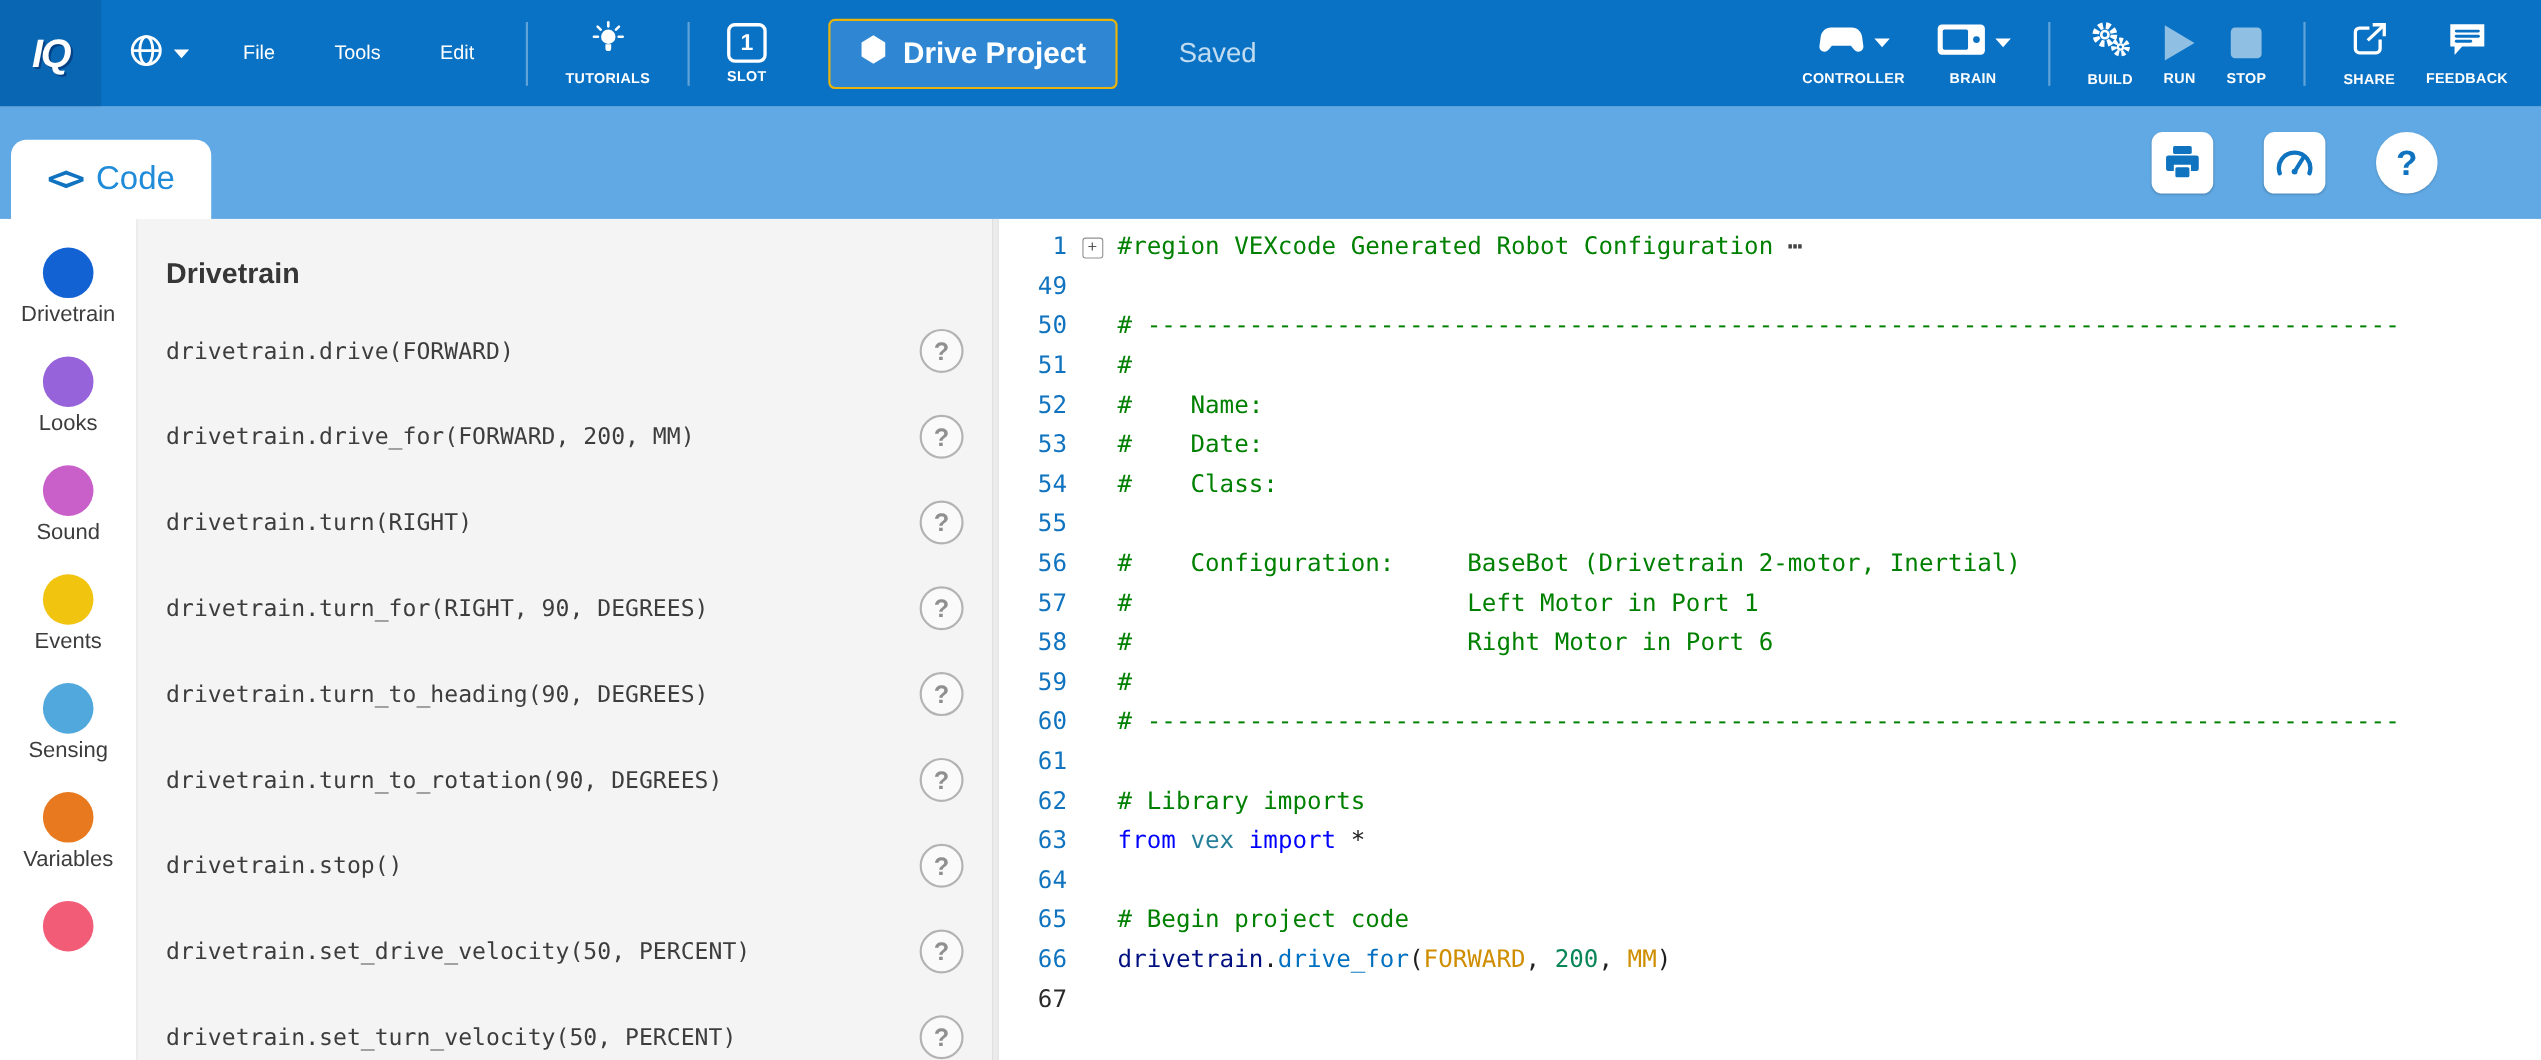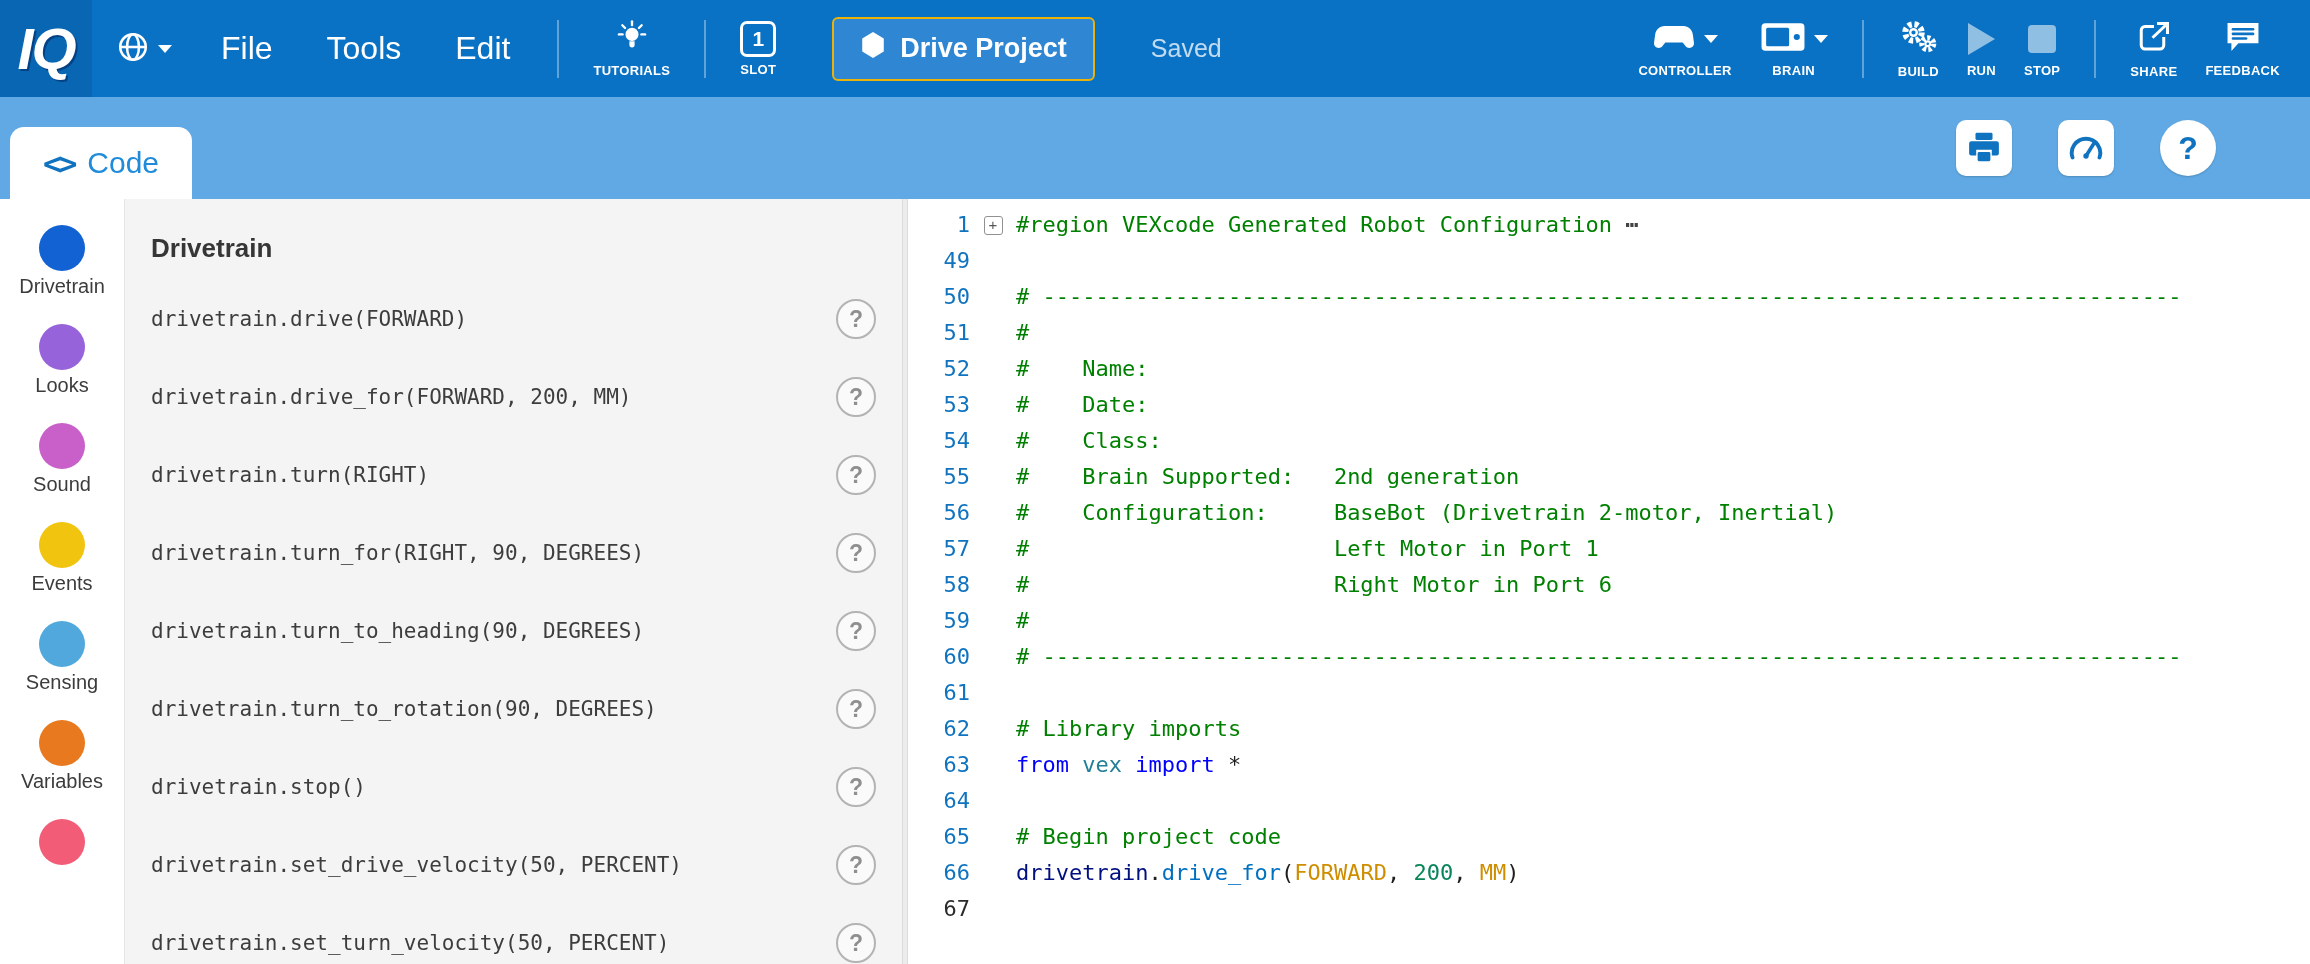--- a/index.html
+++ b/index.html
@@ -2,25 +2,25 @@
 <html><head>
 <meta charset="utf-8">
 <style>
   * { box-sizing: border-box; margin: 0; padding: 0; }
   html,body { width: 2310px; height: 964px; overflow: hidden; }
   body { font-family: "Liberation Sans", sans-serif; background:#fff; }
 
   
   .topbar { height:97px; background:#0a72c4; display:flex; align-items:center; color:#fff; }
   .logo-block { width:92px; height:97px; background:rgba(0,0,30,.10); display:flex; align-items:center; justify-content:center; }
-  .logo { font-style:italic; font-weight:900; font-size:58px; color:#fff; text-shadow:2px 2px 0 rgba(0,0,50,.35); letter-spacing:-2px; }
+  .logo { font-style:italic; font-weight:900; font-size:36px; color:#fff; text-shadow:2px 2px 0 rgba(0,0,50,.35); letter-spacing:-2px; }
   .globe-group { display:flex; align-items:center; gap:8px; margin-left:24px; cursor:pointer; }
   .caret { width:0; height:0; border-left:7px solid transparent; border-right:7px solid transparent; border-top:8px solid #fff; }
   .menus { display:flex; align-items:center; margin-left:22px; }
-  .menu-item { font-size:32px; padding:0 27px; cursor:pointer; }
+  .menu-item { font-size:18px; padding:0 27px; cursor:pointer; }
   .vdiv { width:2px; height:58px; background:rgba(255,255,255,.35); margin:0 20px; flex:none; }
   .icon-stack { display:flex; flex-direction:column; align-items:center; justify-content:center; gap:5px; padding:0 14px; cursor:pointer; }
   .icon-stack .lbl { font-size:13px; font-weight:700; letter-spacing:.3px; white-space:nowrap; }
   .icon-row { display:flex; align-items:center; gap:8px; height:38px; }
   .slot-box { width:36px; height:36px; border:3px solid #fff; border-radius:7px; display:flex; align-items:center; justify-content:center; font-weight:800; font-size:21px; }
   .project-btn { height:64px; background:#2f87d3; border:2px solid #eab308; border-radius:6px; display:flex; align-items:center; gap:14px; padding:0 26px; font-size:27px; font-weight:700; color:#fff; margin-left:42px; cursor:pointer; }
   .saved { font-size:25px; color:rgba(255,255,255,.75); margin-left:56px; }
   .right-cluster { margin-left:auto; display:flex; align-items:center; margin-right:16px; }
   .run-tri { width:0; height:0; border-top:16px solid transparent; border-bottom:16px solid transparent; border-left:27px solid rgba(255,255,255,.55); margin:3px 0; }
   .stop-sq { width:28px; height:28px; background:rgba(255,255,255,.55); border-radius:4px; margin:5px 0; }
@@ -377,21 +377,20 @@
 
   <div class="code-line">
     <span class="ln">54</span>
     <span class="fold"></span>
     <span class="code-text"><span class="tok-comment">#    Class:</span></span>
   </div>
 
   <div class="code-line">
     <span class="ln">55</span>
     <span class="fold"></span>
-    <span class="code-text"><span class="tok-comment">#    Brain Supported:   2nd generation</span></span>
   </div>
 
   <div class="code-line">
     <span class="ln">56</span>
     <span class="fold"></span>
     <span class="code-text"><span class="tok-comment">#    Configuration:     BaseBot (Drivetrain 2-motor, Inertial)</span></span>
   </div>
 
   <div class="code-line">
     <span class="ln">57</span>

